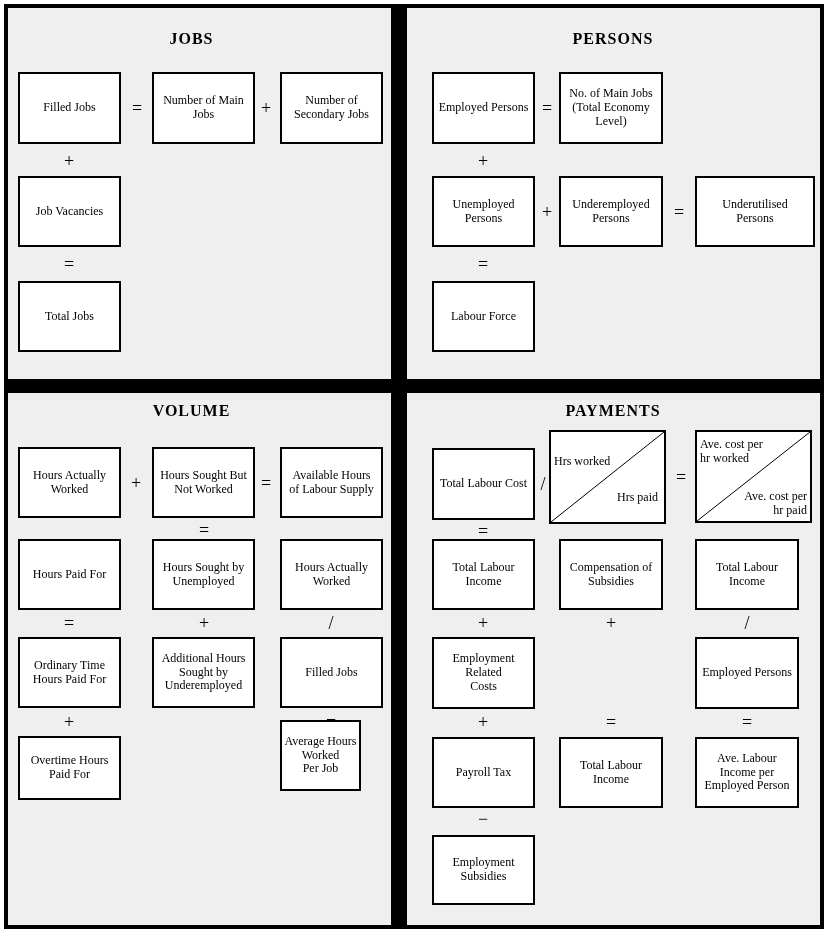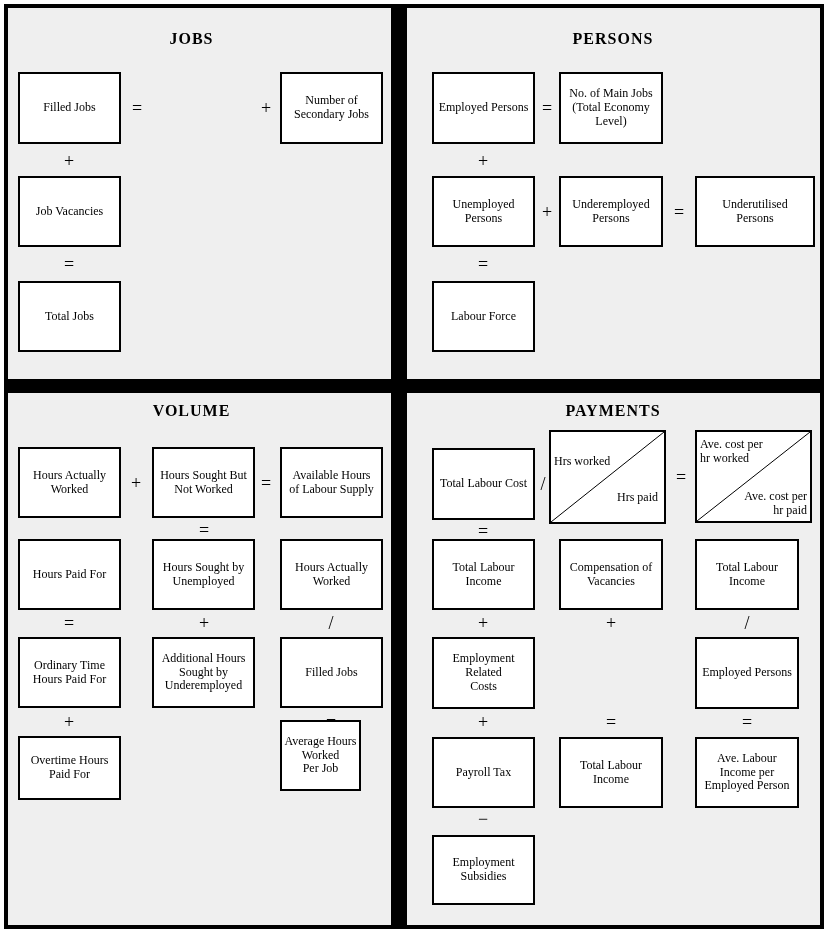--- a/index.html
+++ b/index.html
@@ -39,20 +39,22 @@
 
 <div class="stage">
   <div class="frame"></div>
   <div class="vbar"></div>
   <div class="hbar"></div>
 
   <div class="qtitle" style="left:9px;top:30px;width:365px">JOBS</div>
 
   <div class="box" style="left:18px;top:72px;width:103px;height:72px">Filled Jobs</div>
   <div class="op" style="left:137px;top:108px">=</div>
+  <div class="box" style="left:152px;top:72px;width:103px;height:72px">Number of Main
+Jobs</div>
   <div class="op" style="left:266px;top:108px">+</div>
   <div class="box" style="left:280px;top:72px;width:103px;height:72px">Number of
 Secondary Jobs</div>
   <div class="op" style="left:69px;top:161px">+</div>
   <div class="box" style="left:18px;top:176px;width:103px;height:71px">Job Vacancies</div>
   <div class="op" style="left:69px;top:264px">=</div>
   <div class="box" style="left:18px;top:281px;width:103px;height:71px">Total Jobs</div>
 
   <div class="qtitle" style="left:423px;top:30px;width:380px">PERSONS</div>
 
@@ -135,21 +137,21 @@
 hr worked</span>
     <span class="dbr" style="right:3px;top:50px">Ave. cost per
 hr paid</span>
   </div>
 
   <div class="op" style="left:483px;top:531px">=</div>
 
   <div class="box" style="left:432px;top:539px;width:103px;height:71px">Total Labour
 Income</div>
   <div class="box" style="left:559px;top:539px;width:104px;height:71px">Compensation of
-Vacancies</div>
+Subsidies</div>
   <div class="box" style="left:695px;top:539px;width:104px;height:71px">Total Labour
 Income</div>
 
   <div class="op" style="left:483px;top:623px">+</div>
   <div class="op" style="left:611px;top:623px">+</div>
   <div class="op" style="left:747px;top:623px">/</div>
 
   <div class="box" style="left:432px;top:637px;width:103px;height:72px">Employment
 Related
 Costs</div>

